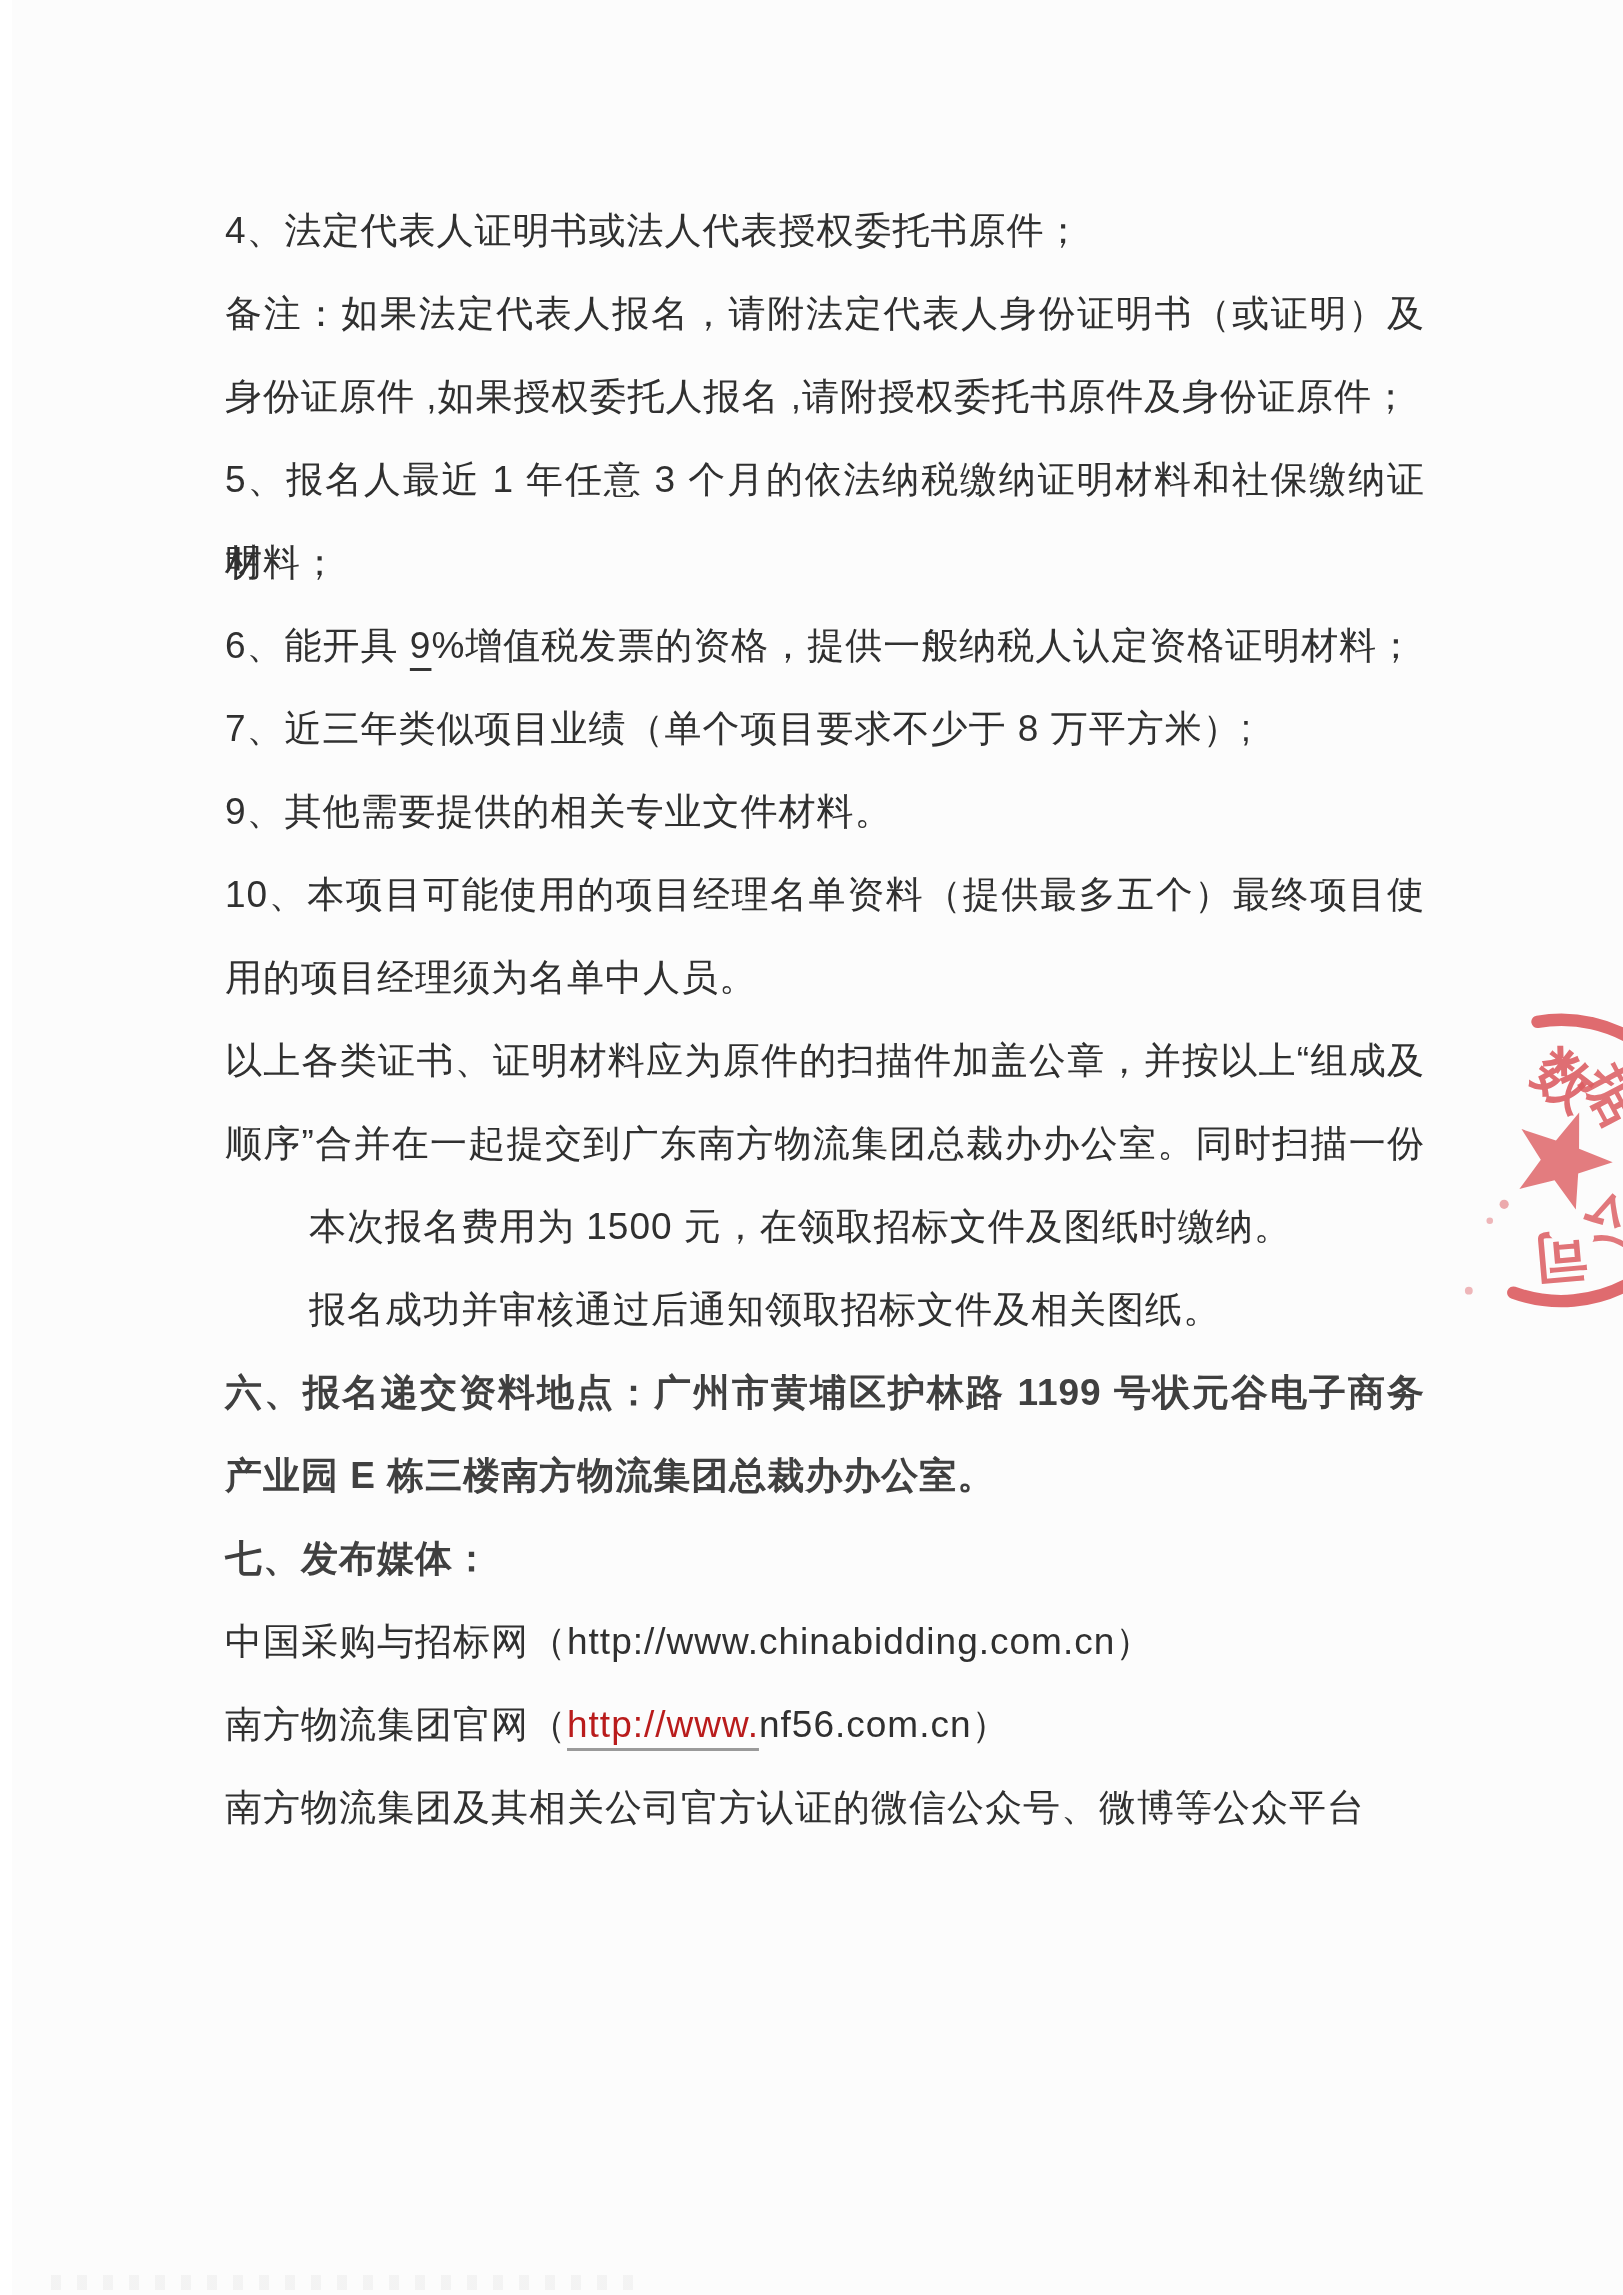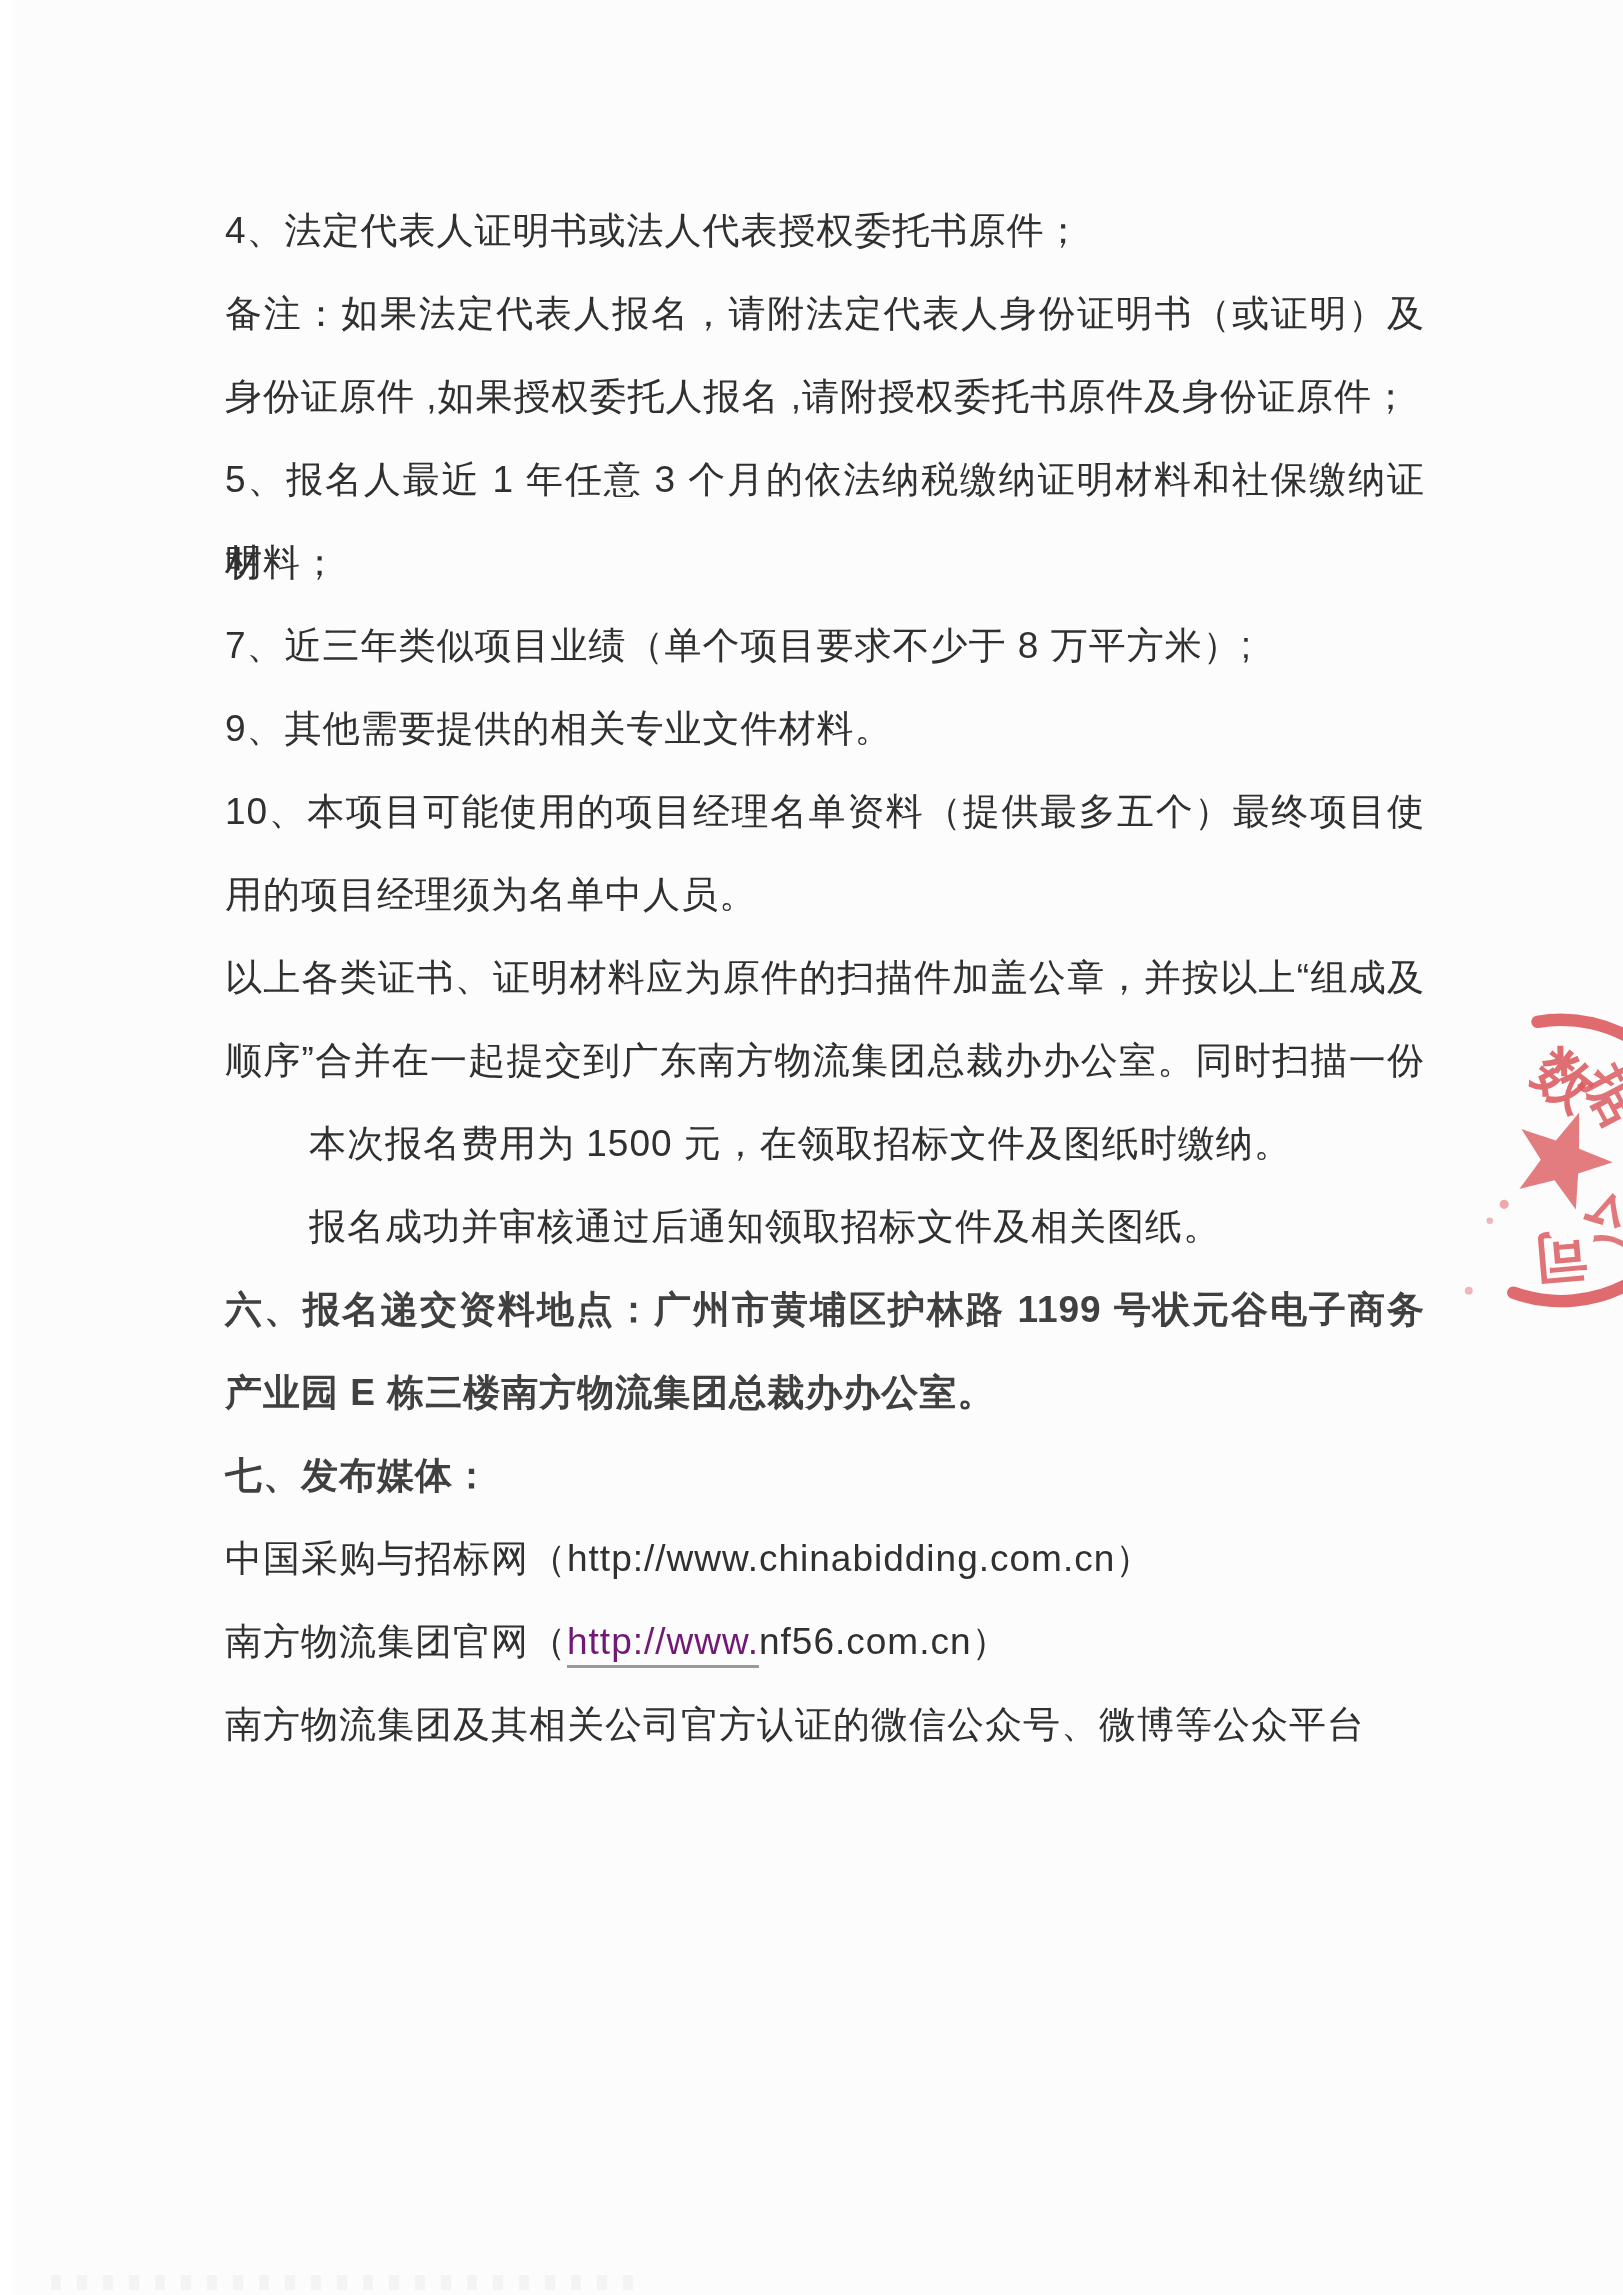--- a/index.html
+++ b/index.html
@@ -33,21 +33,21 @@
     color:#404040;
   }
   .indent { text-indent:84px; }
   .u-num {
     text-decoration:underline;
     text-decoration-thickness:3.3px;
     text-underline-offset:9.8px;
     text-decoration-color:#353535;
   }
   .url-u {
-    color:#701a75;
+    color:#b91c1c;
     text-decoration:underline;
     text-decoration-thickness:2.6px;
     text-underline-offset:11px;
     text-decoration-color:#9a9a9a;
   }
   .stamp {
     position:absolute;
     left:1394px; top:995px;
     width:229px; height:314px;
     overflow:hidden;
@@ -69,20 +69,21 @@
 <body>
 
 <div class="page">
 
   <div class="content">
     <div class="line">4、法定代表人证明书或法人代表授权委托书原件；</div>
     <div class="line jboth">备注：如果法定代表人报名，请附法定代表人身份证明书（或证明）及</div>
     <div class="line">身份证原件 ,如果授权委托人报名 ,请附授权委托书原件及身份证原件；</div>
     <div class="line jboth">5、报名人最近 1 年任意 3 个月的依法纳税缴纳证明材料和社保缴纳证明</div>
     <div class="line">材料；</div>
+    <div class="line"><span>6、能开具 </span><span class="u-num">9</span><span>%增值税发票的资格，提供一般纳税人认定资格证明材料；</span></div>
     <div class="line">7、近三年类似项目业绩（单个项目要求不少于 8 万平方米）;</div>
     <div class="line">9、其他需要提供的相关专业文件材料。</div>
     <div class="line jboth">10、本项目可能使用的项目经理名单资料（提供最多五个）最终项目使</div>
     <div class="line">用的项目经理须为名单中人员。</div>
     <div class="line jboth">以上各类证书、证明材料应为原件的扫描件加盖公章，并按以上“组成及</div>
     <div class="line jboth">顺序”合并在一起提交到广东南方物流集团总裁办办公室。同时扫描一份</div>
     <div class="line indent">本次报名费用为 1500 元，在领取招标文件及图纸时缴纳。</div>
     <div class="line indent">报名成功并审核通过后通知领取招标文件及相关图纸。</div>
     <div class="line bold jboth">六、报名递交资料地点：广州市黄埔区护林路 1199 号状元谷电子商务</div>
     <div class="line bold">产业园 E 栋三楼南方物流集团总裁办办公室。</div>

